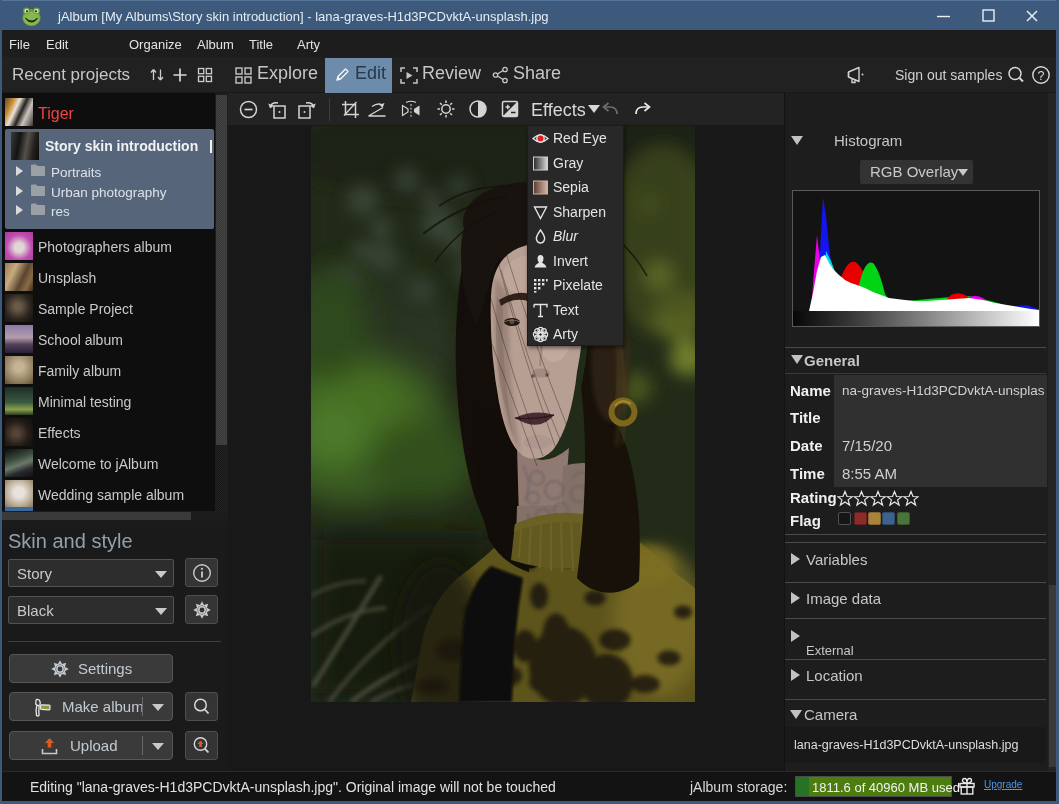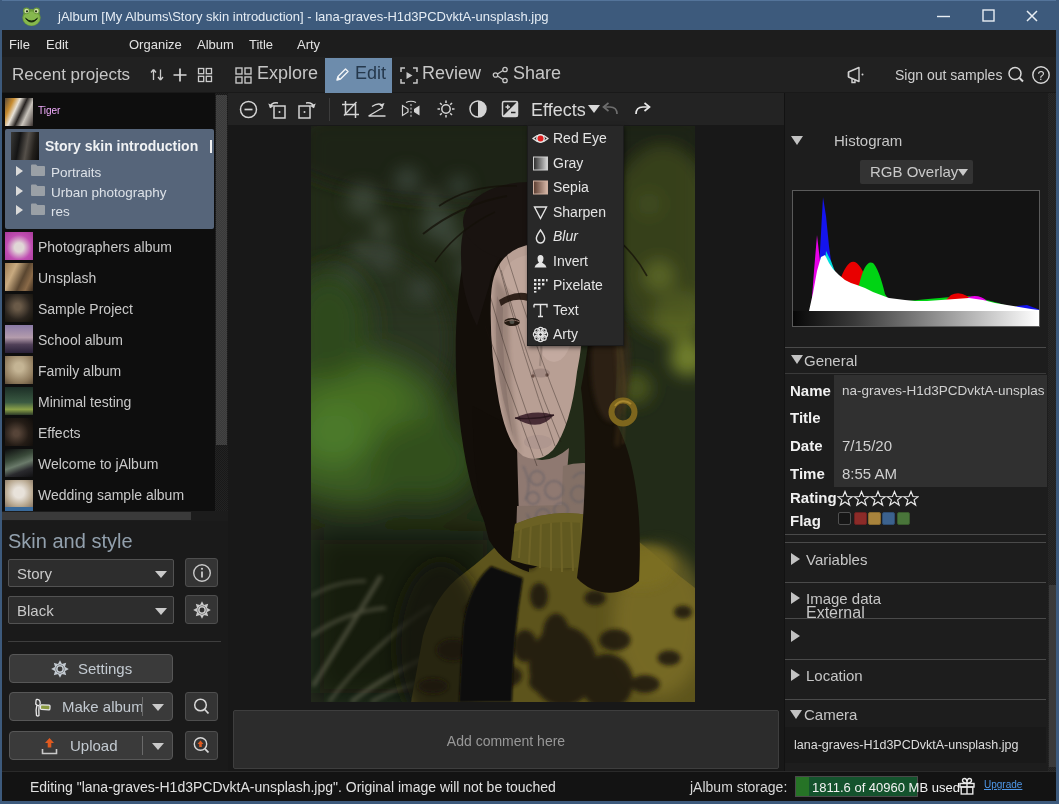--- a/index.html
+++ b/index.html
@@ -96,21 +96,21 @@
   </svg>
   <svg class="abs" style="left:1031px;top:8px;" width="20" height="20" viewBox="0 0 20 20">
     <circle cx="10" cy="10" r="8.2" fill="none" stroke="#d8d8d8" stroke-width="1.4"></circle>
     <text x="10" y="14.5" font-size="12.5" fill="#d8d8d8" text-anchor="middle" font-family="Liberation Sans">?</text>
   </svg>
 </div>
 
 <div class="abs" style="left:0;top:93px;width:228px;height:418px;background:#0e0e0e;overflow:hidden;">
 
   <div class="abs" style="left:5px;top:5px;width:28px;height:28px;background:linear-gradient(115deg,#5a4a38 0%,#c78c30 22%,#e8e2d8 38%,#262220 55%,#c9c4bc 72%,#3a3230 100%);"></div>
-  <div class="abs" style="left:38px;top:12px;font-size:10px;color:#f0abfc;">Tiger</div>
+  <div class="abs" style="left:38px;top:12px;font-size:16px;color:#ef4444;">Tiger</div>
 
   <div class="abs" style="left:5px;top:36px;width:209px;height:100px;background:#56657a;border-radius:2px;"></div>
   <div class="abs" style="left:11px;top:39px;width:28px;height:28px;background:linear-gradient(100deg,#3a3a38 0%,#141414 30%,#55504a 55%,#23201c 78%,#0c0c0c 100%);"></div>
   <div class="abs" style="left:45px;top:45px;font-size:14px;font-weight:bold;color:#f0f2f4;">Story skin introduction</div>
   <div class="abs" style="left:210px;top:47px;width:2px;height:13px;background:#f2f2f2;"></div>
   <div class="abs" style="left:16px;top:73px;width:0;height:0;border-left:7px solid #dadada;border-top:5px solid transparent;border-bottom:5px solid transparent;"></div>
   <svg class="abs" style="left:30px;top:70px;" width="16" height="14" viewBox="0 0 16 14">
         <path d="M1 2.5 Q1 1.5 2 1.5 H6 L7.5 3 H14 Q15 3 15 4 V12 Q15 13 14 13 H2 Q1 13 1 12 Z" fill="#9aa0a6"></path>
       </svg>
   <div class="abs" style="left:51px;top:72px;font-size:13.5px;color:#dde2e8;">Portraits</div>
@@ -457,23 +457,20 @@
 <path d="M206 60 Q160 58 128 80" stroke-width="1.6"></path>
 <path d="M184 86 Q146 104 124 136" stroke-width="1.4"></path>
 <path d="M288 100 Q320 120 336 150" stroke-width="1.6"></path>
 </g>
 <path d="M184 150 Q180 230 196 300 L210 330 Q196 250 198 170 Z" fill="#2a1d16" opacity="0.2" filter="url(#f2)"></path>
 <circle cx="312" cy="286" r="11.5" fill="none" stroke="#7e661d" stroke-width="6"></circle>
 <path d="M304 280 A10.5 10.5 0 0 1 320 278" stroke="#a88830" stroke-width="2" fill="none"></path>
 </svg>
 </div>
 
-<div class="abs" style="left:233px;top:710px;width:546px;height:59px;background:#2c2c2c;border:1px solid #3e3e3e;border-radius:2px;">
-  <div class="abs" style="left:0;right:0;top:22px;text-align:center;font-size:14px;color:#989898;">Add comment here</div>
-</div>
 
 <div class="abs" style="left:784px;top:93px;width:275px;height:678px;background:#1d1d1d;border-left:1px solid #121212;">
   <div class="abs" style="left:6px;top:43px;width:0;height:0;border-top:9px solid #c2c2c2;border-left:6.5px solid transparent;border-right:6.5px solid transparent;"></div>
   <div class="abs" style="left:21px;top:39px;font-size:15px;color:#c6c6c6;margin-left:28px;">Histogram</div>
   <div class="abs" style="left:75px;top:67px;width:113px;height:24px;background:#333333;border-radius:2px;">
     <div class="abs" style="left:10px;top:3px;font-size:15px;color:#c9c9c9;">RGB Overlay</div>
     <div class="abs" style="left:98px;top:9px;width:0;height:0;border-top:7px solid #c9c9c9;border-left:5.5px solid transparent;border-right:5.5px solid transparent;"></div>
   </div>
   <div class="abs" style="left:7px;top:97px;width:248px;height:137px;border:1px solid #5a5a5a;background:#131313;">
     <svg width="246" height="135" viewBox="0 0 246 135">
@@ -495,21 +492,21 @@
               <stop offset="0.25" stop-color="#3a3a3a"></stop>
               <stop offset="0.5" stop-color="#7a7a7a"></stop>
               <stop offset="0.75" stop-color="#bcbcbc"></stop>
               <stop offset="1" stop-color="#ffffff"></stop>
             </linearGradient>
           </defs>
     </svg>
   </div>
   <div class="abs" style="left:0px;top:254px;width:261px;height:1px;background:#4a4a4a;"></div>
   <div class="abs" style="left:6px;top:262px;width:0;height:0;border-top:9px solid #c2c2c2;border-left:6.5px solid transparent;border-right:6.5px solid transparent;"></div>
-  <div class="abs" style="left:19px;top:259px;font-size:15px;color:#c6c6c6;">General</div>
+  <div class="abs" style="left:19px;top:259px;font-size:15px;color:#c6c6c6;font-weight:bold;">General</div>
   <div class="abs" style="left:0px;top:280px;width:261px;height:1px;background:#3a3a3a;"></div>
   <div class="abs" style="left:49px;top:282px;width:213px;height:112px;background:#303030;"></div>
   <div class="abs" style="left:5px;top:289px;font-size:15px;font-weight:bold;color:#f0f0f0;">Name</div>
   <div class="abs" style="left:57px;top:290px;font-size:13.5px;color:#d0d0d0;white-space:nowrap;width:203px;overflow:hidden;">na-graves-H1d3PCDvktA-unsplasl</div>
   <div class="abs" style="left:5px;top:316px;font-size:15px;font-weight:bold;color:#f0f0f0;">Title</div>
   <div class="abs" style="left:5px;top:344px;font-size:15px;font-weight:bold;color:#f0f0f0;">Date</div>
   <div class="abs" style="left:57px;top:344px;font-size:15px;color:#d0d0d0;">7/15/20</div>
   <div class="abs" style="left:5px;top:372px;font-size:15px;font-weight:bold;color:#f0f0f0;">Time</div>
   <div class="abs" style="left:57px;top:372px;font-size:15px;color:#d0d0d0;">8:55 AM</div>
   <div class="abs" style="left:5px;top:396px;font-size:15px;font-weight:bold;color:#f0f0f0;">Rating</div>
@@ -530,38 +527,38 @@
   <div class="abs" style="left:112px;top:419px;width:13px;height:13px;background:#49753a;border:1px solid #38592c;border-radius:2px;"></div>
   <div class="abs" style="left:0px;top:441px;width:261px;height:1px;background:#4a4a4a;"></div>
   <div class="abs" style="left:0px;top:449px;width:261px;height:1px;background:#4a4a4a;"></div>
   <div class="abs" style="left:6px;top:460px;width:0;height:0;border-left:9px solid #c2c2c2;border-top:6.5px solid transparent;border-bottom:6.5px solid transparent;"></div>
   <div class="abs" style="left:21px;top:458px;font-size:15px;color:#c6c6c6;">Variables</div>
   <div class="abs" style="left:0px;top:489px;width:261px;height:1px;background:#4a4a4a;"></div>
   <div class="abs" style="left:6px;top:499px;width:0;height:0;border-left:9px solid #c2c2c2;border-top:6.5px solid transparent;border-bottom:6.5px solid transparent;"></div>
   <div class="abs" style="left:21px;top:497px;font-size:15px;color:#c6c6c6;">Image data</div>
   <div class="abs" style="left:0px;top:525px;width:261px;height:1px;background:#4a4a4a;"></div>
   <div class="abs" style="left:6px;top:537px;width:0;height:0;border-left:9px solid #c2c2c2;border-top:6.5px solid transparent;border-bottom:6.5px solid transparent;"></div>
-  <div class="abs" style="left:21px;top:511px;font-size:16px;color:#c6c6c6;">External</div>
+  <div class="abs" style="left:21px;top:550px;font-size:13px;color:#c6c6c6;">External</div>
   <div class="abs" style="left:0px;top:566px;width:261px;height:1px;background:#4a4a4a;"></div>
   <div class="abs" style="left:6px;top:576px;width:0;height:0;border-left:9px solid #c2c2c2;border-top:6.5px solid transparent;border-bottom:6.5px solid transparent;"></div>
   <div class="abs" style="left:21px;top:574px;font-size:15px;color:#c6c6c6;">Location</div>
   <div class="abs" style="left:0px;top:606px;width:261px;height:1px;background:#4a4a4a;"></div>
   <div class="abs" style="left:5px;top:617px;width:0;height:0;border-top:9px solid #c2c2c2;border-left:6.5px solid transparent;border-right:6.5px solid transparent;"></div>
   <div class="abs" style="left:19px;top:613px;font-size:15px;color:#c6c6c6;">Camera</div>
   <div class="abs" style="left:0px;top:634px;width:261px;height:36px;background:#191919;"></div>
   <div class="abs" style="left:9px;top:645px;font-size:12.5px;color:#dedede;">lana-graves-H1d3PCDvktA-unsplash.jpg</div>
 
   <div class="abs" style="left:263px;top:0;width:12px;height:678px;background:#242424;background-image:repeating-conic-gradient(#282828 0% 25%,#202020 0% 50%);background-size:2px 2px;"></div>
   <div class="abs" style="left:264px;top:492px;width:10px;height:182px;background:#3a3a3a;"></div>
 </div>
 
 <div class="abs" style="left:0;top:771px;width:1059px;height:30px;background:#131313;border-top:1px solid #2a2a2a;">
   <div class="abs" style="left:30px;top:7px;font-size:14px;color:#e0e0e0;">Editing "lana-graves-H1d3PCDvktA-unsplash.jpg". Original image will not be touched</div>
   <div class="abs" style="left:690px;top:7px;font-size:14px;color:#d8d8d8;">jAlbum storage:</div>
-  <div class="abs" style="left:795px;top:4px;width:123px;height:21px;background:#14532d;border:1px solid #4a4a4a;">
+  <div class="abs" style="left:795px;top:4px;width:157px;height:21px;background:#4d7c0f;border:1px solid #4a4a4a;">
     <div class="abs" style="left:0px;top:0px;width:13px;height:19px;background:#267326;"></div>
     <div class="abs" style="left:16px;top:3px;font-size:13px;color:#f2f2f2;white-space:nowrap;">1811.6 of 40960 MB used</div>
   </div>
   <svg class="abs" style="left:958px;top:5px;" width="18" height="19" viewBox="0 0 18 19">
     <g fill="none" stroke="#e8e8e8" stroke-width="1.4">
     <rect x="2" y="6.5" width="14" height="3.5"></rect>
           <rect x="3.2" y="10" width="11.6" height="7"></rect>
     <path d="M9 6.5 V17 M9 6 Q4.5 6 4.5 3.5 Q4.5 1.5 6.5 1.5 Q9 1.5 9 6 Q9 1.5 11.5 1.5 Q13.5 1.5 13.5 3.5 Q13.5 6 9 6 Z"></path>
     </g>
   </svg>

